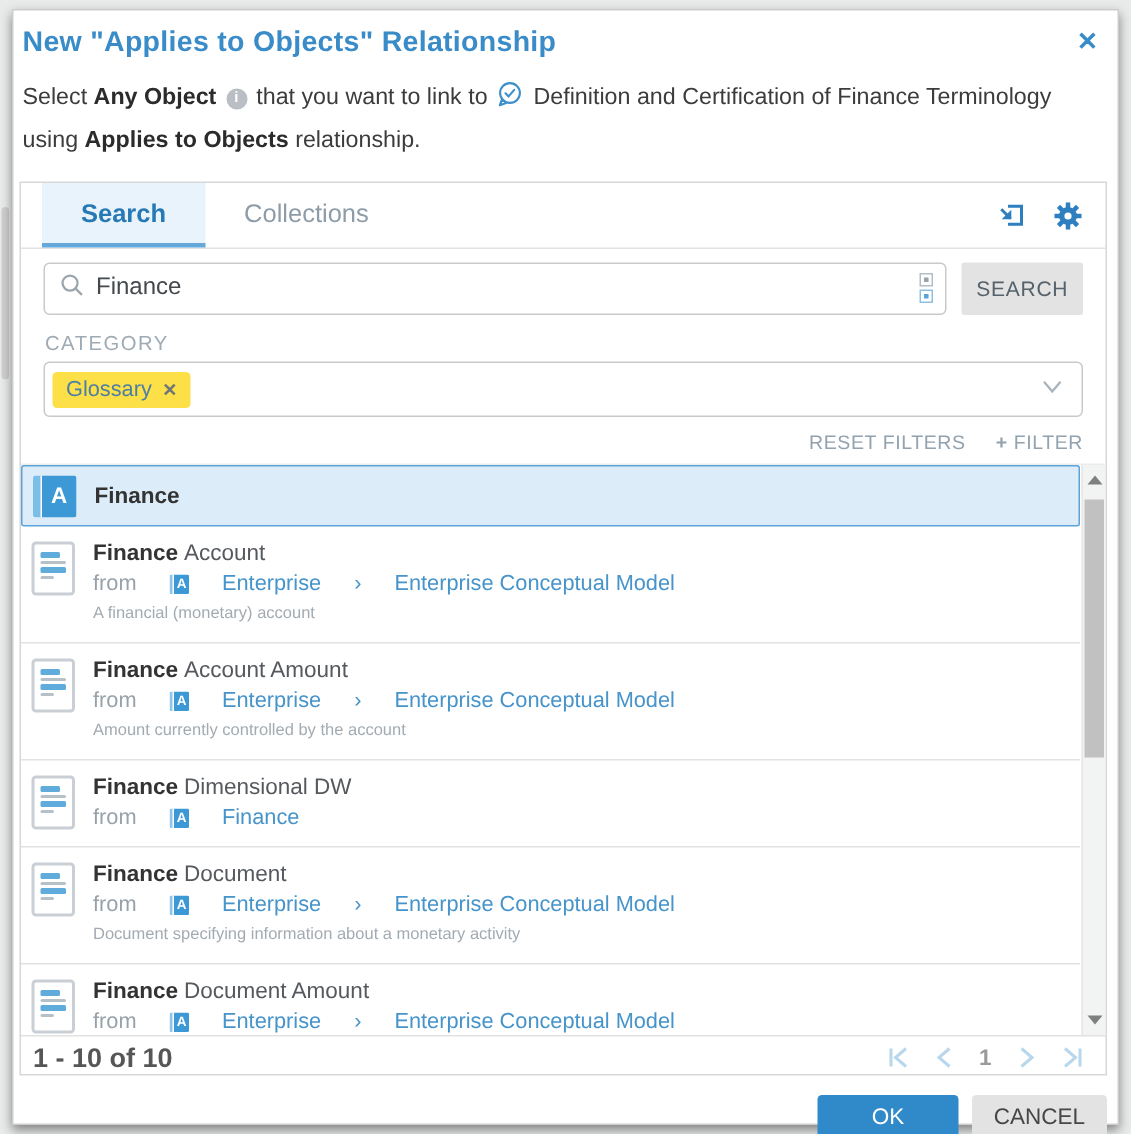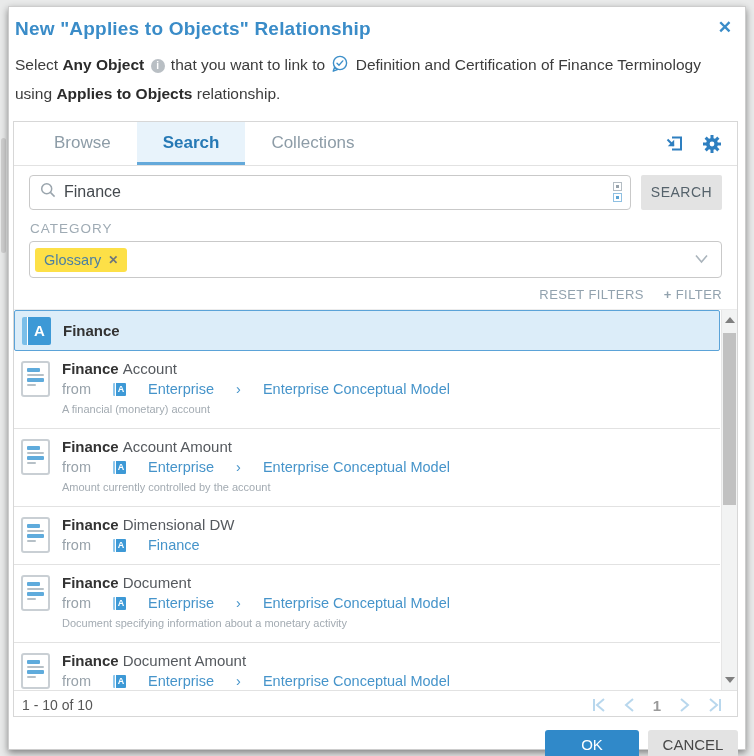--- a/index.html
+++ b/index.html
@@ -89,21 +89,21 @@
   .domain-icon .spine{ width:3px; background:#8fc7ec; border-right:1px solid #fff; }
   .domain-icon .face{ flex:1; background:#3d99d6; color:#fff; font-weight:bold; font-size:9px;
     display:flex; align-items:center; justify-content:center; font-style:normal; }
   
   .scrollbar{ position:absolute; right:0; top:0; bottom:0; width:16px; background:#f2f3f3; border-left:1px solid #e6e6e6; cursor:pointer;}
   .sb-up{ position:absolute; top:7px; left:3px; width:0; height:0; border-left:5px solid transparent; border-right:5px solid transparent; border-bottom:6px solid #7f7f7f; }
   .sb-down{ position:absolute; bottom:7px; left:3px; width:0; height:0; border-left:5px solid transparent; border-right:5px solid transparent; border-top:6px solid #7f7f7f; }
   .sb-thumb{ position:absolute; top:23px; left:1px; width:13px; height:172px; background:#c1c1c1; }
   
   .pagination{ display:flex; align-items:center; height:29px; border-top:1px solid #e2e2e2; padding:0 14px 0 8px; }
-  .page-range{ font-size:14px; font-weight:normal; color:#565656; }
+  .page-range{ font-size:18px; font-weight:bold; color:#565656; }
   .pager{ margin-left:auto; display:flex; align-items:center; gap:15px; }
   .pager svg{ display:block; cursor:pointer; }
   .page-num{ font-size:15px; font-weight:bold; color:#9a9a9a; }
   
   .dlg-footer{ display:flex; justify-content:flex-end; gap:9px; padding:13px 7px 0 0; }
   .btn{ height:29px; border:0; border-radius:3px; font-family:inherit; font-size:15px; cursor:pointer; }
   .btn-ok{ width:94px; background:#3089c9; color:#fff; }
   .btn-cancel{ width:90px; background:#e3e3e3; color:#474747; }
 </style>
 </head>
@@ -125,21 +125,20 @@
           <path d="M3.6 12.2 L2.2 16.2 L6.4 14.6 Z" fill="#fff" stroke="#3d8fc9" stroke-width="1.4" stroke-linejoin="round"></path>
           <path d="M6 8.2l2 2.1 3.8-4.4" fill="none" stroke="#3d8fc9" stroke-width="1.4" stroke-linecap="round"></path>
         </svg></span><span> Definition and Certification of Finance Terminology</span>
     <br>
     <span>using </span><b>Applies to Objects</b><span> relationship.</span>
   </div>
 
   <div class="panel">
 
     <div class="tabs">
-      <div class="tab">Browse</div>
       <div class="tab active">Search</div>
       <div class="tab">Collections</div>
       <div class="tabbar-icons">
         <span>
             <svg width="21" height="21" viewBox="0 0 21 21">
               <path d="M8 4.5h9v12H8" fill="none" stroke="#2e7fc0" stroke-width="2"></path>
               <path d="M3.5 6.5l6.2 6.2" stroke="#2e7fc0" stroke-width="2"></path>
               <path d="M10.2 6.8v6.4H3.8z" fill="#2e7fc0"></path>
             </svg>
           </span>

